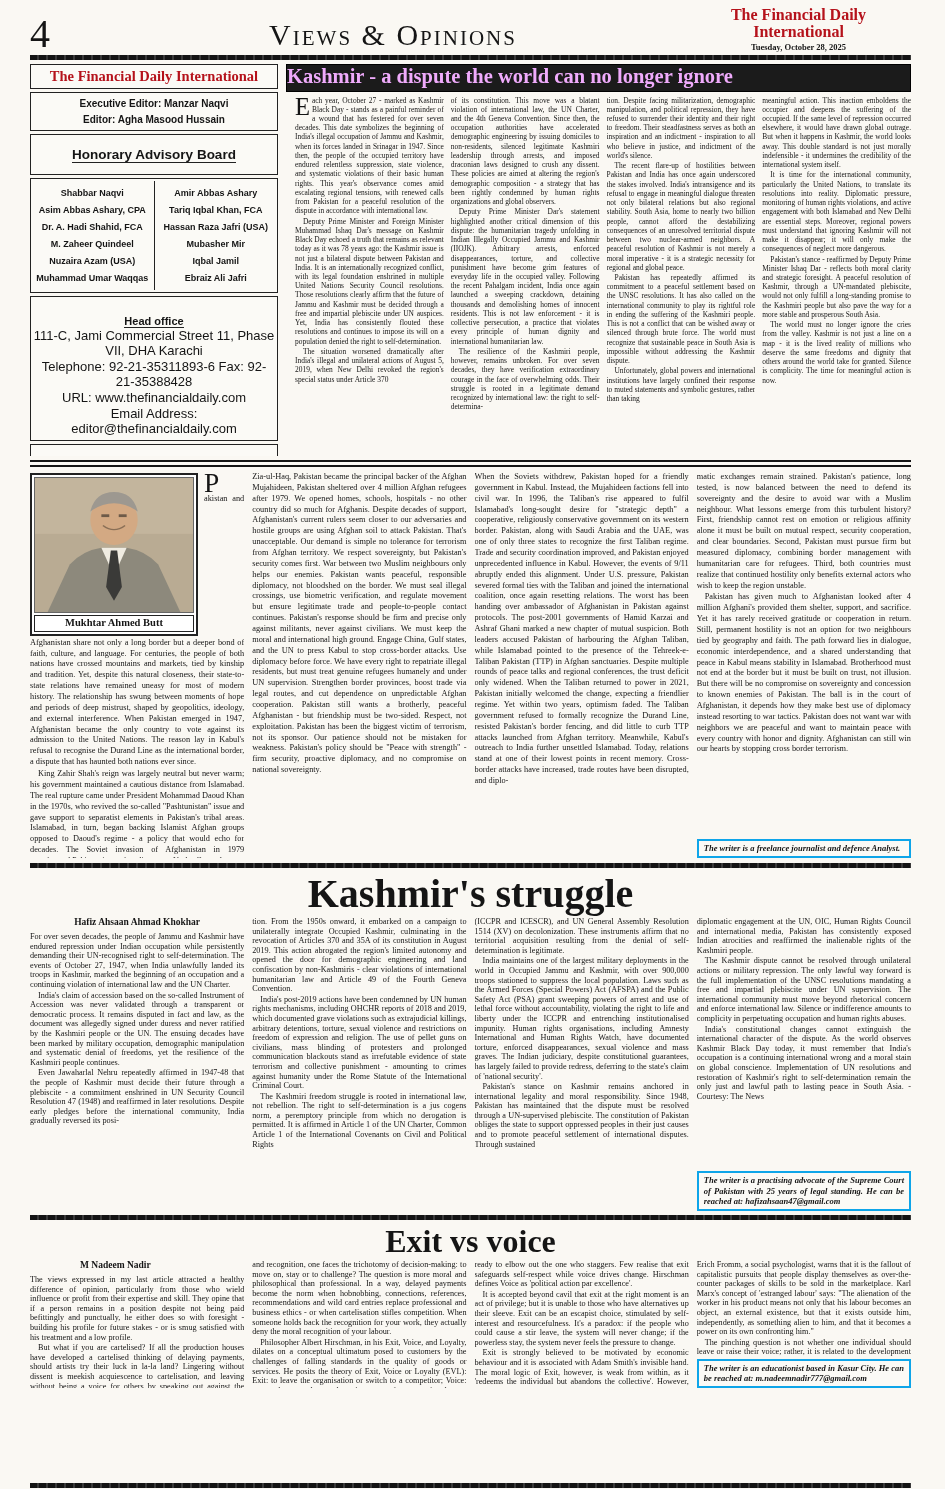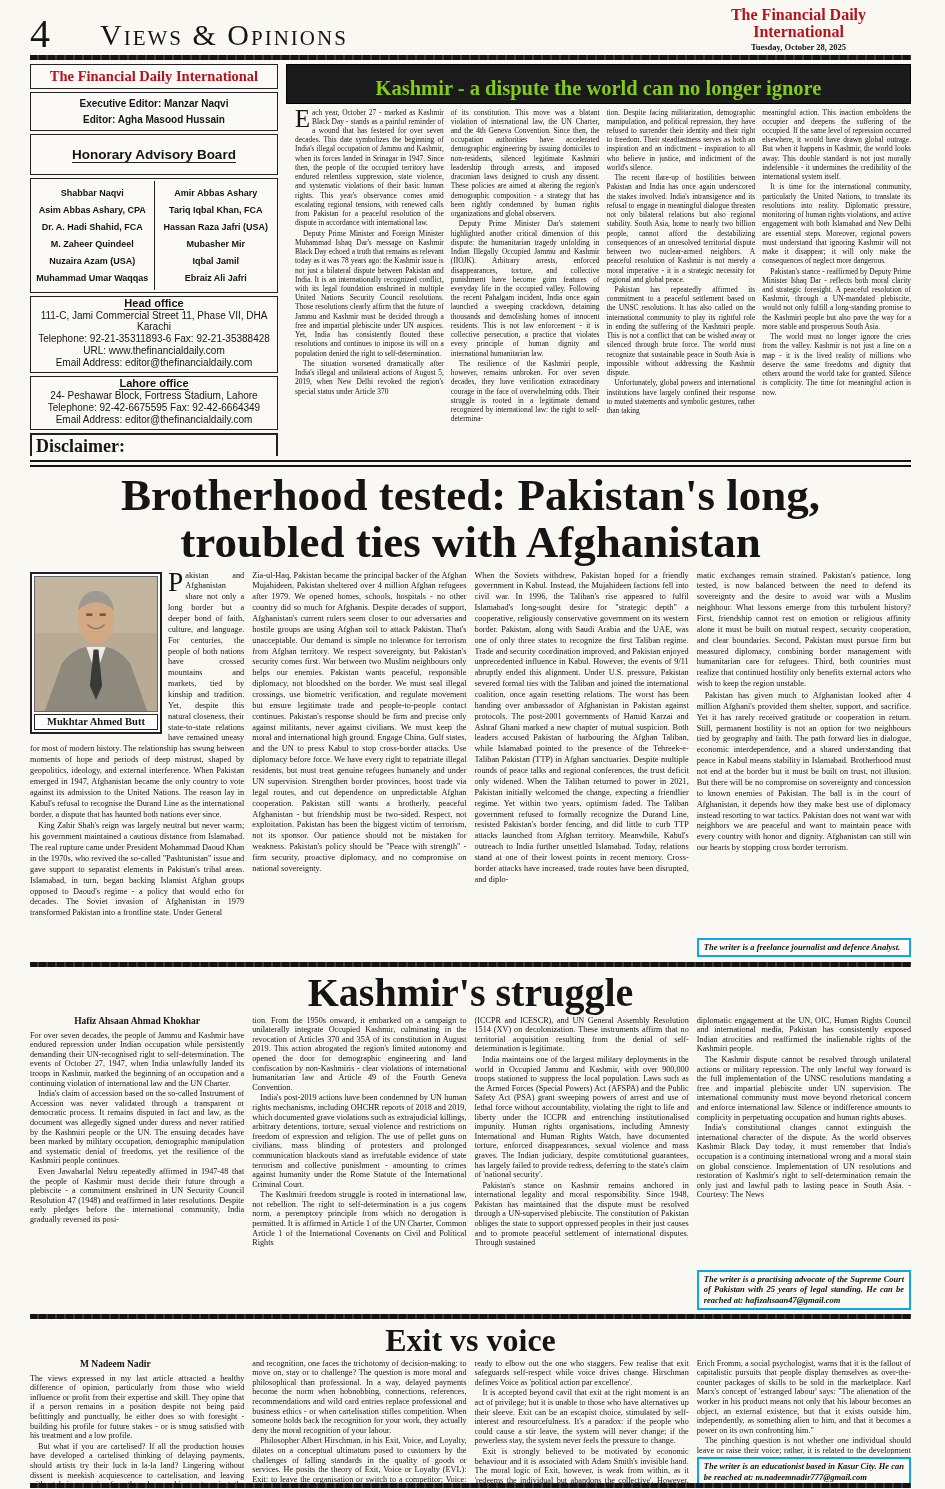--- a/index.html
+++ b/index.html
@@ -2,21 +2,21 @@
 <html><head>
 <meta charset="utf-8">
 <style>
   html,body{margin:0;padding:0;width:945px;height:1489px;overflow:hidden;
     background:#faf8f3;color:#151515;font-family:"Liberation Serif","DejaVu Serif",serif;}
   .page{position:relative;width:945px;height:1489px;box-sizing:border-box;padding:6px 34px 0 30px;}
 
   
   .hdr{display:flex;align-items:flex-end;height:46px;}
   .page-num{font-size:40px;line-height:0.9;width:70px;}
-  .section-title{flex:1;text-align:left;font-variant:small-caps;font-size:30px;letter-spacing:2px;line-height:1;padding-bottom:2px;}
+  .section-title{flex:1;text-align:center;font-variant:small-caps;font-size:30px;letter-spacing:2px;line-height:1;padding-bottom:2px;}
   .brand-block{width:225px;text-align:center;}
   .brand{font-weight:bold;font-size:16px;line-height:1.05;}
   .brand-date{font-weight:bold;font-size:8.5px;margin-top:1px;}
 
   .rule-thick{height:5px;background:repeating-linear-gradient(90deg,#141414 0 7px,#3a3a3a 7px 9px);margin:3px 0 4px;}
   .rule-double{border-top:2.5px solid #141414;border-bottom:2.5px solid #141414;height:3px;margin:4px 0;}
   .bottom-rule{position:absolute;left:30px;right:34px;bottom:1px;height:5px;
     background:repeating-linear-gradient(90deg,#141414 0 7px,#3a3a3a 7px 9px);}
 
   
@@ -24,44 +24,44 @@
   .masthead{width:248px;flex:none;font-family:"Liberation Sans","DejaVu Sans",sans-serif;}
   .box{border:1.5px solid #222;margin-bottom:3px;text-align:center;background:#fbfaf6;}
   .brand-box{font-weight:bold;font-size:14.5px;padding:3px 2px;font-family:"Liberation Serif",serif;}
   .editors-box{font-weight:bold;font-size:10px;padding:3px 2px;line-height:1.55;}
   .adv-title{font-weight:bold;font-size:13.5px;padding:12px 0;}
   .adv-title span{border-bottom:1.5px solid #222;}
   .adv-grid{display:flex;padding:2px 0;}
   .adv-col{flex:1;font-weight:bold;font-size:9px;}
   .adv-col p{margin:7px 2px;text-indent:0;}
   .adv-col-r{border-left:1.5px solid #222;}
-  .office-box{padding:0 2px 3px;}
+  .office-box{padding:18px 2px 3px;}
   .office-title{font-weight:bold;font-size:11px;}
   .office-title span{border-bottom:1.5px solid #222;}
-  .office-lines p{margin:1px 0;font-size:10px;text-indent:0;}
+  .office-lines p{margin:1px 0;font-size:13px;text-indent:0;}
   .disclaimer-box{border-width:2.5px;text-align:left;padding:1px 4px 3px;}
   .disclaimer-title{font-weight:bold;font-size:18px;font-family:Liberation Serif, serif;}
   .disclaimer-text{font-style:italic;font-size:8.1px;line-height:1.3;text-align:justify;font-family:"Liberation Serif",serif;}
 
   
   .kd-article{flex:1;display:flex;flex-direction:column;min-width:0;}
-  .headline-bar{background:#1b1b1b;color:#84cc16;font-weight:bold;font-size:20.5px;
-    text-align:center;padding:12px 0 3px;border:1px solid #000;line-height:1.1;}
+  .headline-bar{background:#1b1b1b;color:#f0abfc;font-weight:bold;font-size:20.5px;
+    text-align:left;padding:0 0 3px;border:1px solid #000;line-height:1.1;}
   .kd-cols{flex:1;display:flex;gap:7px;margin-top:4px;overflow:hidden;margin-left:9px;}
   .kd-col{flex:1;font-size:7.45px;line-height:1.24;text-align:justify;overflow:hidden;min-width:0;}
   .kd-col p,.bh-col p,.ks-col p,.ev-col p,.paras p{margin:0 0 1px;text-indent:8px;}
   .kd-col p:first-of-type,.bh-col p:first-of-type,.ks-col p:first-of-type,
   .ev-col p:first-of-type,.paras p:first-of-type{text-indent:0;}
   .dropcap-first > p:first-of-type::first-letter{float:left;font-size:3.3em;line-height:0.78;padding:1px 2px 0 0;}
 
   
   .bh-headline{font-weight:bold;text-align:center;font-size:45px;line-height:1.04;margin:5px 0 2px;}
   .bh-cols{display:flex;gap:8px;height:386px;overflow:hidden;margin-top:5px;}
   .bh-col{flex:1;font-size:8.3px;line-height:1.31;text-align:justify;overflow:hidden;min-width:0;}
-  .photo-box{float:left;width:132px;border:2px solid #222;padding:2px;margin:1px 6px 2px 0;background:#fff;box-sizing:border-box;}
+  .photo-box{float:left;width:168px;border:2px solid #222;padding:2px;margin:1px 6px 2px 0;background:#fff;box-sizing:border-box;}
   .photo-img{height:134px;border:1px solid #666;display:block;}
   .photo-img svg{display:block;width:100%;height:100%;}
   .photo-caption{text-align:center;font-weight:bold;font-size:10.5px;border:1.5px solid #222;margin-top:2px;padding:0 0 1px;}
   .col-flex{display:flex;flex-direction:column;}
   .paras{flex:1;overflow:hidden;}
   .writer-box{border:2px solid #0ea5e9;font-weight:bold;font-style:italic;font-size:8.5px;
     line-height:1.25;padding:2px 5px;margin-top:3px;background:#fbfaf6;}
 
   
   .ks-headline{font-weight:bold;text-align:center;font-size:40px;line-height:1;margin:6px 0 3px;}
@@ -171,24 +171,20 @@
             <p>Pakistan's stance - reaffirmed by Deputy Prime Minister Ishaq Dar - reflects both moral clarity and strategic foresight. A peaceful resolution of Kashmir, through a UN-mandated plebiscite, would not only fulfill a long-standing promise to the Kashmiri people but also pave the way for a more stable and prosperous South Asia.</p>
             <p>The world must no longer ignore the cries from the valley. Kashmir is not just a line on a map - it is the lived reality of millions who deserve the same freedoms and dignity that others around the world take for granted. Silence is complicity. The time for meaningful action is now.</p>
           </div>
       </div>
     </section>
   </div>
 
   <div class="rule-double"></div>
 
   <section>
-    <h1 class="bh-headline" style="margin:5px 0 2px;">
-      <div>Brotherhood tested: Pakistan's long,</div>
-      <div>troubled ties with Afghanistan</div>
-    </h1>
     <div class="bh-cols">
       <div class="bh-col dropcap-first">
         <div class="photo-box">
           <span class="photo-img">
             <svg viewBox="0 0 100 96" preserveAspectRatio="none" aria-hidden="true">
               <rect x="0" y="0" width="100" height="96" fill="#b9ab93"></rect>
               <rect x="0" y="0" width="100" height="40" fill="#c3b59d"></rect>
               <path d="M8 96 L22 62 Q30 52 42 50 L58 50 Q70 52 78 62 L92 96 Z" fill="#8d897c"></path>
               <path d="M42 50 L50 70 L58 50 Z" fill="#f0ece2"></path>
               <path d="M48 52 L52 52 L55 78 L50 88 L45 78 Z" fill="#3a3a38"></path>

